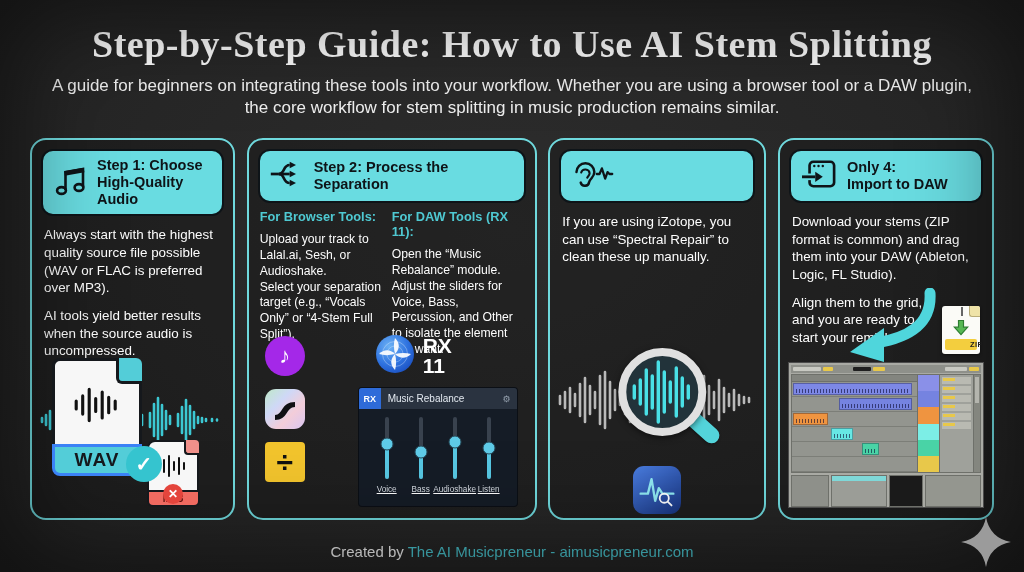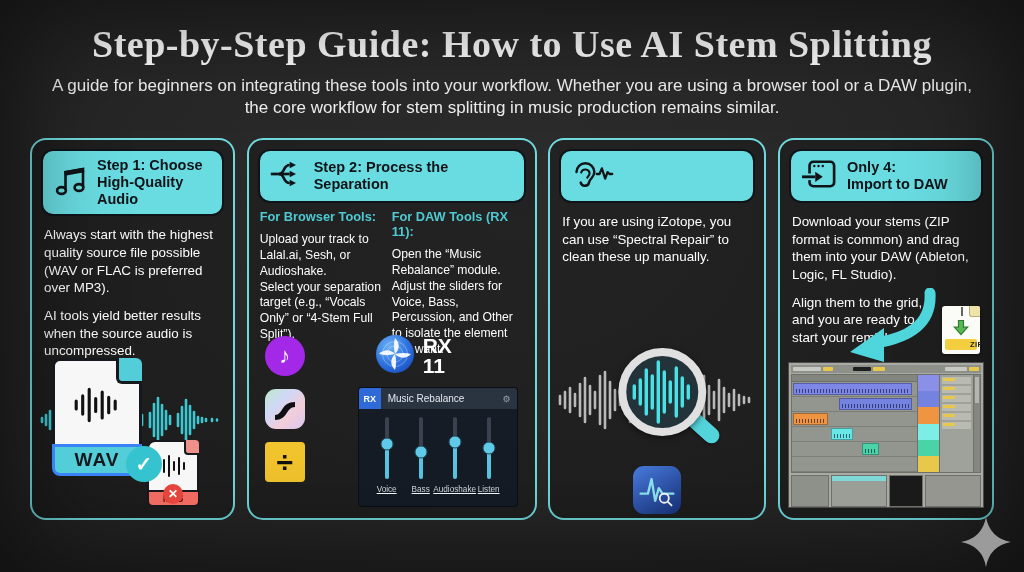--- a/index.html
+++ b/index.html
@@ -412,18 +412,21 @@
         <div class="daw-bot">
           <div class="db-info"></div>
           <div class="db-dev"></div>
           <div class="db-spec"></div>
           <div class="db-rest"></div>
         </div>
       </div>
     </div>
   </div>
 
+  <div class="footer">
+    <span class="by">Created by </span><span class="site">The AI Musicpreneur - aimusicpreneur.com</span>
+  </div>
 
   <svg class="sparkle" width="52" height="52" viewBox="0 0 48 48">
     <path d="M24 1 Q27.5 20.5 47 24 Q27.5 27.5 24 47 Q20.5 27.5 1 24 Q20.5 20.5 24 1" fill="#9b9b9b"></path>
   </svg>
 
 </div>
 
 </body></html>

